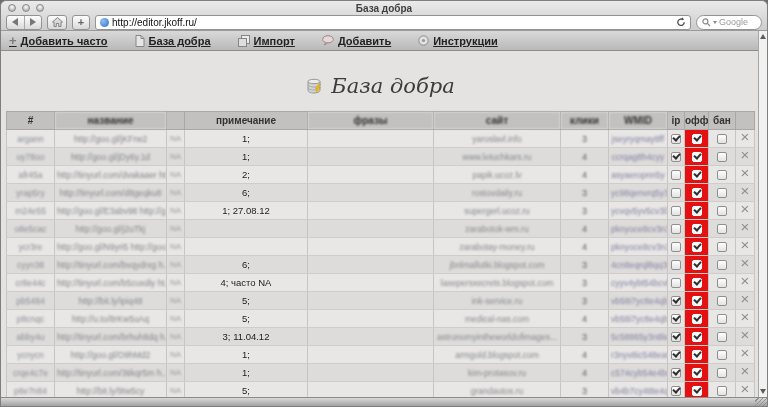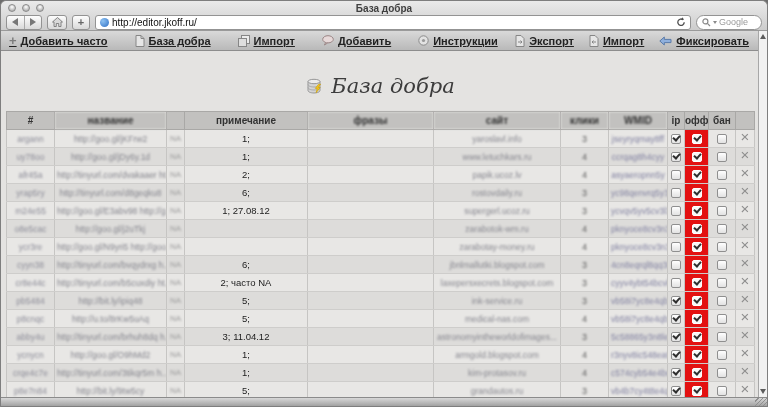--- a/index.html
+++ b/index.html
@@ -159,42 +159,20 @@
         <span>Добавить</span>
       </span>
       <span class="tlink">
         <svg width="11" height="11" viewBox="0 0 11 11">
             <circle cx="5.5" cy="5.5" r="4.7" fill="#e2e2e2" stroke="#8a8a8a"></circle>
             <circle cx="5.5" cy="5.5" r="1.6" fill="#9a9a9a"></circle>
           </svg>
         <span>Инструкции</span>
       </span>
     </div>
-    <div class="rgroup">
-      <span class="tlink">
-        <svg width="10" height="12" viewBox="0 0 10 12">
-            <path d="M1 0.5 h5 l3 3 v8 h-8 z" fill="#e6e6e6" stroke="#868686"></path>
-            <path d="M3 7 h4 M5.5 5.5 L7 7 L5.5 8.5" fill="none" stroke="#868686"></path>
-          </svg>
-        <span>Экспорт</span>
-      </span>
-      <span class="tlink">
-        <svg width="10" height="12" viewBox="0 0 10 12">
-            <path d="M1 0.5 h5 l3 3 v8 h-8 z" fill="#e6e6e6" stroke="#868686"></path>
-            <path d="M7 7 h-4 M4.5 5.5 L3 7 L4.5 8.5" fill="none" stroke="#868686"></path>
-          </svg>
-        <span>Импорт</span>
-      </span>
-      <span class="tlink">
-        <svg width="13" height="10" viewBox="0 0 13 10">
-            <path d="M0.8 5 L5.3 1 v2.4 h6.7 v3.2 H5.3 V9 Z" fill="#8fb0dd" stroke="#5b7ba8"></path>
-          </svg>
-        <span>Фиксировать</span>
-      </span>
-    </div>
   </div>
 
   <div class="content">
     <div class="heading">
       <svg width="17" height="17" viewBox="0 0 17 17">
         <path d="M2 3.5 v9 c0 1.4 2.7 2.5 6 2.5 s6 -1.1 6 -2.5 v-9" fill="#d4d4d4" stroke="#979797"></path>
         <path d="M2 6.5 c0 1.4 2.7 2.5 6 2.5 s6 -1.1 6 -2.5 M2 9.5 c0 1.4 2.7 2.5 6 2.5 s6 -1.1 6 -2.5" fill="none" stroke="#a8a8a8"></path>
         <ellipse cx="8" cy="3.5" rx="6" ry="2.2" fill="#ececec" stroke="#979797"></ellipse>
         <path d="M12.6 6.2 l-3.3 4.2 h2 l-1.2 4.4 4.1 -5.3 h-2 l2.4 -3.3 z" fill="#f6c81e" stroke="#c79a00" stroke-width="0.6"></path>
       </svg>
@@ -341,21 +319,21 @@
             <td><span class="blur t-wmid">4cn8eqrql8qq38y</span></td>
             <td><div class="cb"></div></td>
             <td class="cell-off"><div class="cb on"></div></td>
             <td><div class="cb"></div></td>
             <td><span class="xdel">×</span></td>
           </tr>
           <tr class="odd">
             <td><span class="blur t-id">cr8e44c</span></td>
             <td><span class="blur t-url">http://tinyurl.com/b5cuxdiy ht...</span></td>
             <td><span class="blur t-na">NA</span></td>
-            <td><span class="t-note">2; часто NA</span></td>
+            <td><span class="t-note">4; часто NA</span></td>
             <td><span class="blur t-note"></span></td>
             <td><span class="blur t-site">laxepersxecrets.blogspot.com</span></td>
             <td><span class="blur t-clicks">3</span></td>
             <td><span class="blur t-wmid">cyyv4ybt54bcvk</span></td>
             <td><div class="cb"></div></td>
             <td class="cell-off"><div class="cb on"></div></td>
             <td><div class="cb"></div></td>
             <td><span class="xdel">×</span></td>
           </tr>
           <tr class="even">

